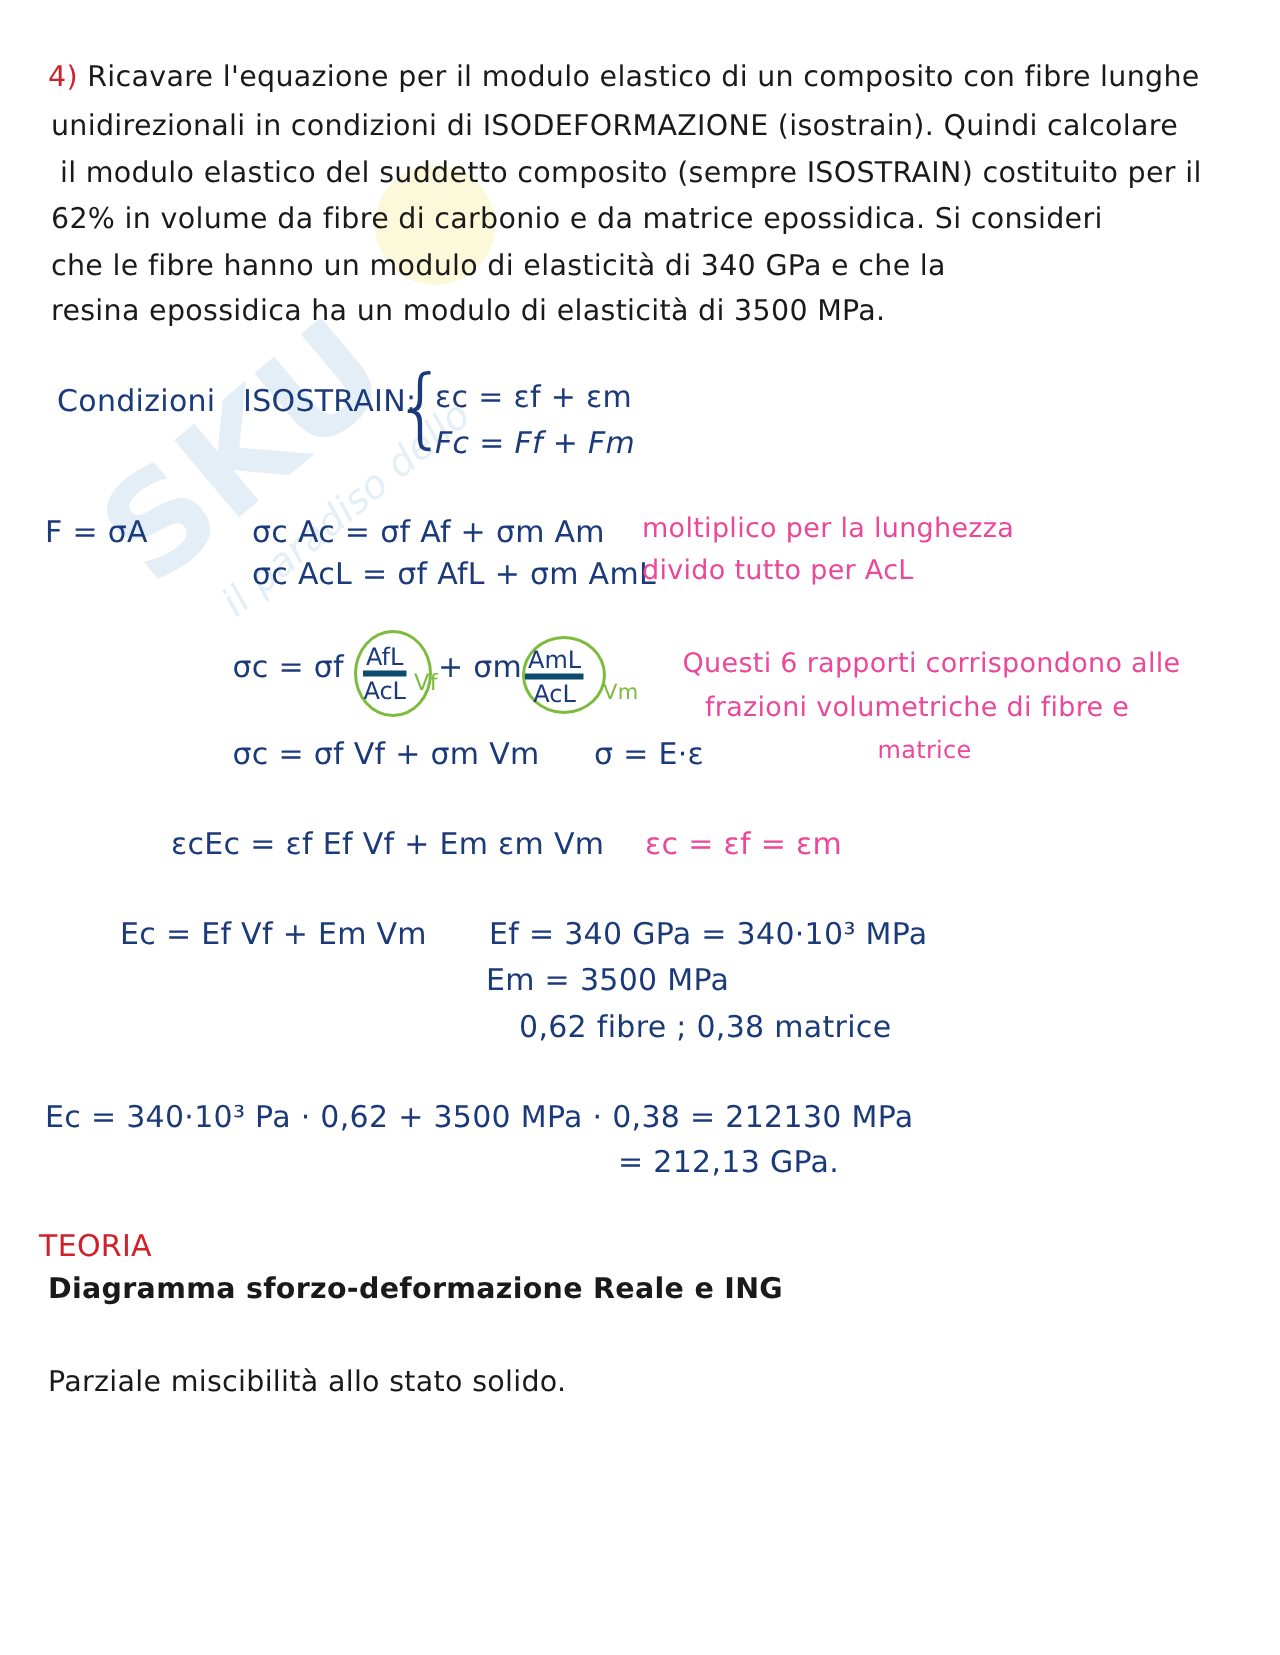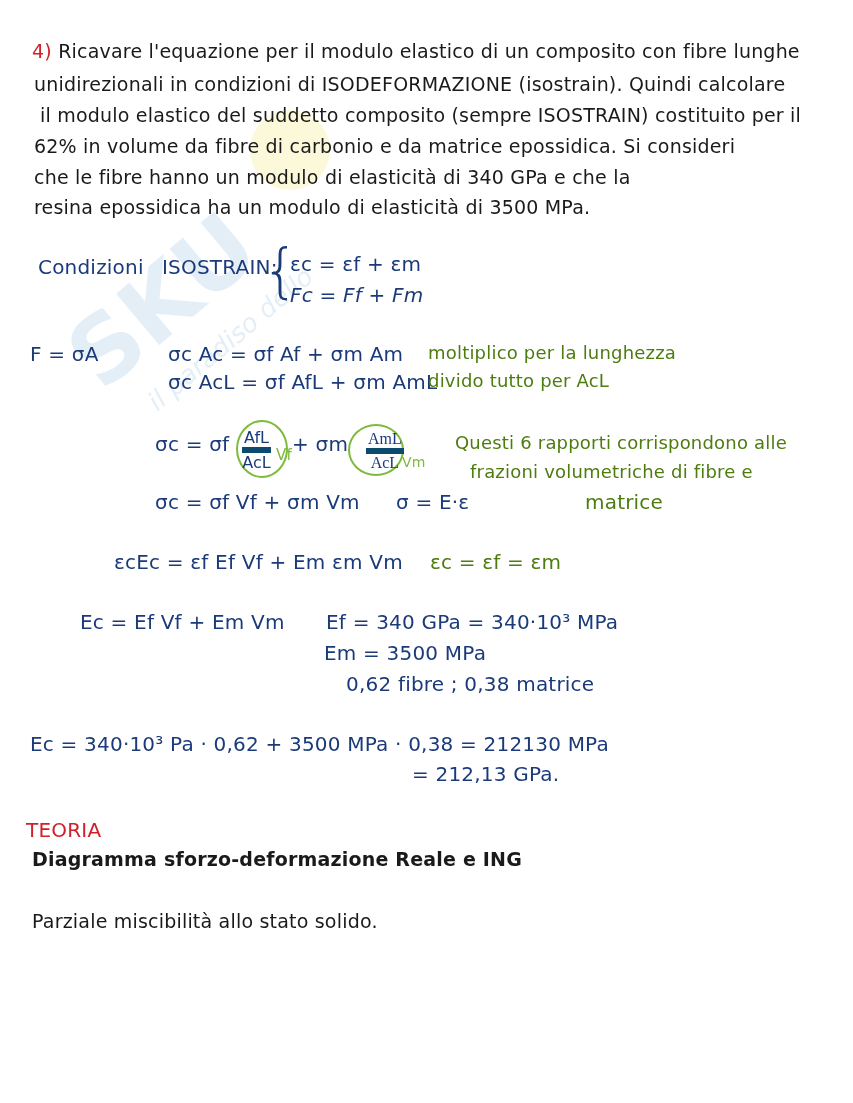--- a/index.html
+++ b/index.html
@@ -1,32 +1,32 @@
 <!DOCTYPE html>
 <html><head>
 <meta charset="utf-8">
 <style>
   html, body { margin:0; padding:0; background:#ffffff; }
   body { width:853px; height:1103px; position:relative; overflow:hidden;
          font-family:"DejaVu Sans", sans-serif; }
   .hand { position:absolute; white-space:nowrap; font-family:"DejaVu Sans", sans-serif; letter-spacing:0.2px; }
   .black { color:#1a1a1a; }
   .navy { color:#1b3a7a; }
-  .blue { color:#4d7c0f; }
+  .blue { color:#ec4899; }
   .red { color:#d0202a; }
   .green { color:#7dbb3c;margin-top:32px; }
   .q-line { font-size:19px; }
   .eq { font-size:20px; }
   .note { font-size:18px; }
   
   .wm { position:absolute; left:40px; top:110px; width:300px; height:340px; pointer-events:none; }
   
   .brace { position:absolute; font-size:58px; line-height:58px; font-weight:200; }
   .frac { position:absolute; display:inline-flex; flex-direction:column; align-items:center; font-size:16px; }
-  .frac .num { border-bottom:6px solid #0c4a6e; padding:0 2px; }
+  .frac .num { border-bottom:4px solid #0c4a6e; padding:0 2px; }
   .circle { position:absolute; border:2px solid #7dbb3c; border-radius:50%; }
 </style>
 </head>
 <body>
 
 <svg class="wm" viewBox="0 0 300 340">
   <g transform="rotate(-40 150 170)" opacity="0.13">
     <text x="10" y="200" font-size="92" font-weight="bold" fill="#3a86c8" font-family="DejaVu Sans, sans-serif">SKU</text>
     <text x="40" y="250" font-size="26" fill="#3a86c8" font-family="DejaVu Sans, sans-serif" font-style="italic">il paradiso dello</text>
   </g>
@@ -57,29 +57,29 @@
 
 <div class="hand navy eq" style="left:155px;top:432px;">σc = σf</div>
 <div class="circle" style="left:236px;top:420px;width:48px;height:54px;"></div>
 <div class="frac navy" style="left:242px;top:428px;">
   <span class="num">AfL</span>
   <span>AcL</span>
 </div>
 <div class="hand green note" style="left:276px;top:414px;font-size:15px;">Vf</div>
 <div class="hand navy eq" style="left:292px;top:432px;">+ σm</div>
 <div class="circle" style="left:348px;top:424px;width:52px;height:48px;"></div>
-<div class="frac navy" style="left:366px;top:430px;font-family:Liberation Serif, serif;">
+<div class="frac navy" style="left:350px;top:430px;">
   <span class="num">AmL</span>
   <span>AcL</span>
 </div>
 <div class="hand green note" style="left:402px;top:422px;font-size:14px;">Vm</div>
 
 <div class="hand blue note" style="left:455px;top:432px;">Questi 6 rapporti corrispondono alle</div>
 <div class="hand blue note" style="left:470px;top:461px;">frazioni volumetriche di fibre e</div>
-<div class="hand blue note" style="left:585px;top:490px;font-size:20px;">matrice</div>
+<div class="hand blue note" style="left:585px;top:490px;font-size:16px;">matrice</div>
 
 <div class="hand navy eq" style="left:155px;top:490px;">σc = σf Vf + σm Vm</div>
 <div class="hand navy eq" style="left:396px;top:490px;">σ = E·ε</div>
 
 <div class="hand navy eq" style="left:114px;top:550px;">εcEc = εf Ef Vf + Em εm Vm</div>
 <div class="hand blue eq" style="left:430px;top:550px;">εc = εf = εm</div>
 
 <div class="hand navy eq" style="left:80px;top:610px;">Ec = Ef Vf + Em Vm</div>
 <div class="hand navy eq" style="left:326px;top:610px;">Ef = 340 GPa = 340·10³ MPa</div>
 <div class="hand navy eq" style="left:324px;top:641px;">Em = 3500 MPa</div>

